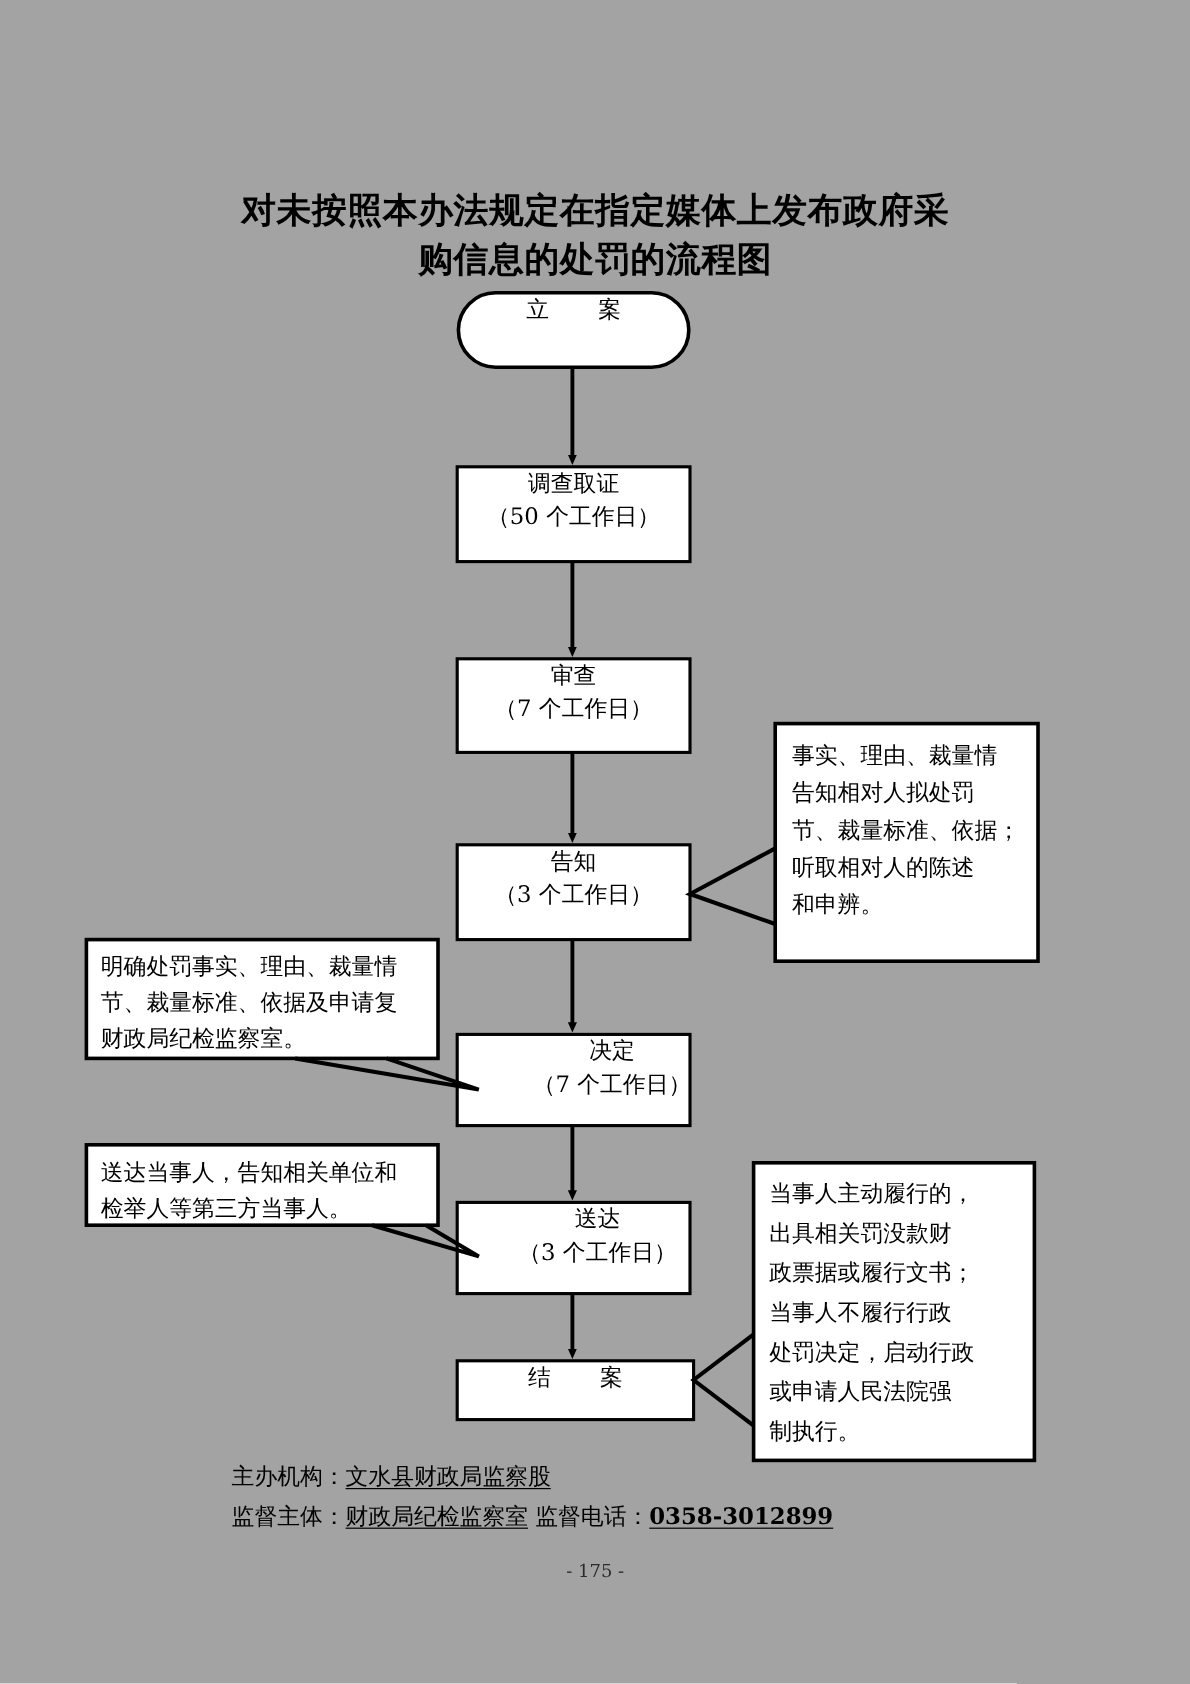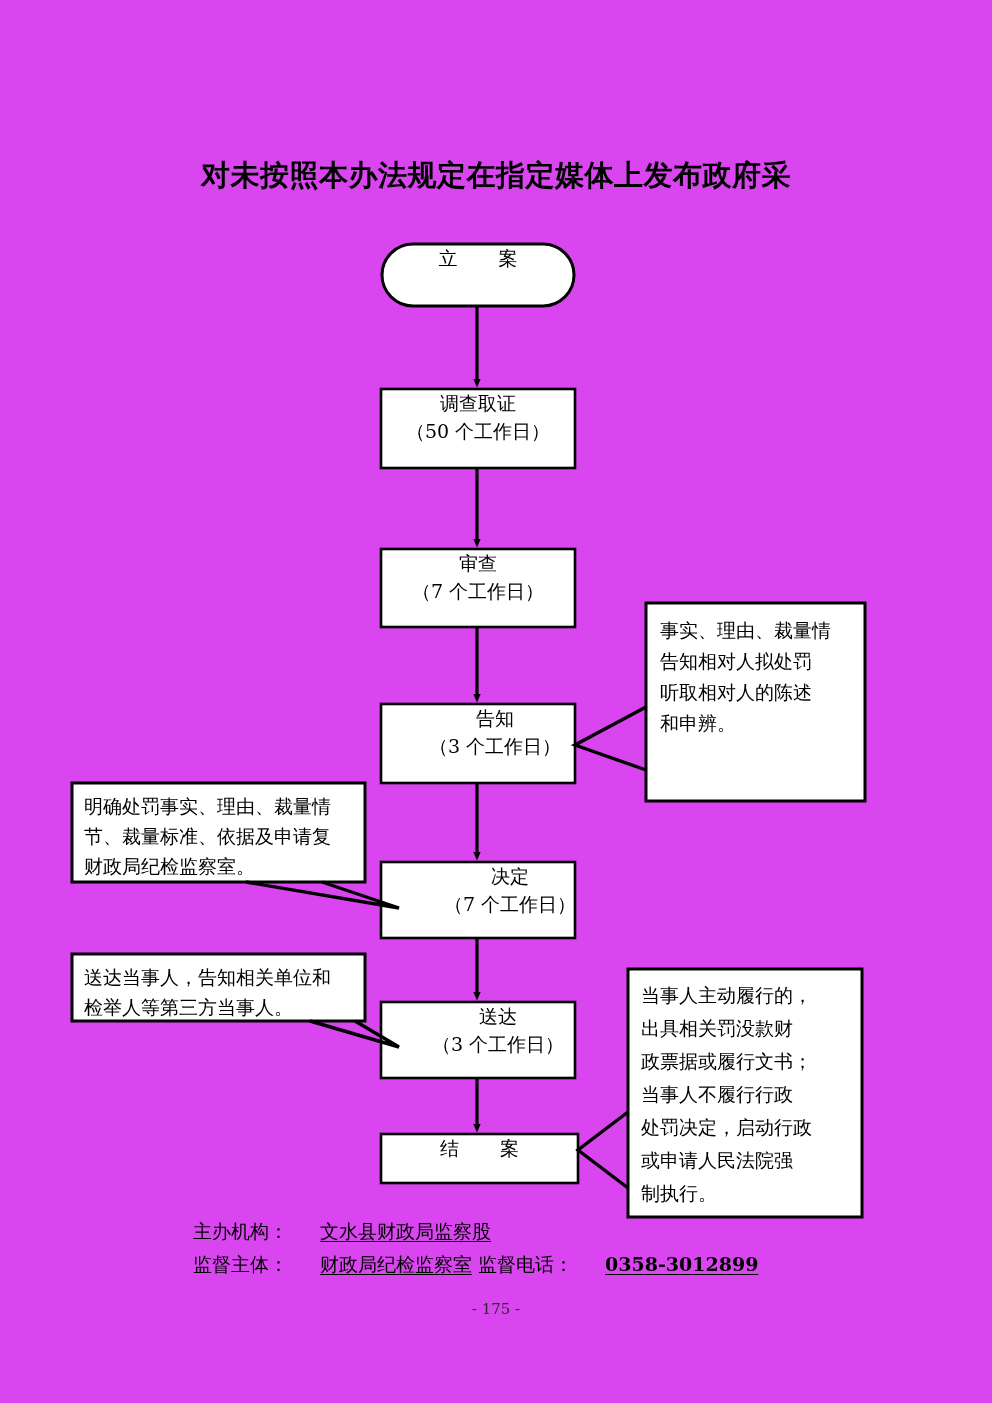--- a/index.html
+++ b/index.html
@@ -8,21 +8,21 @@
     background: #ffffff;
   }
   body {
     font-family: "DejaVu Sans", "Liberation Sans", sans-serif;
     color: #000000;
   }
   #page {
     position: relative;
     width: 992px;
     height: 1403px;
-    background: #d946ef;
+    background: #a3a3a3;
     overflow: hidden;
   }
   #flow-svg {
     position: absolute;
     left: 0;
     top: 0;
     width: 992px;
     height: 1403px;
   }
 
@@ -67,41 +67,42 @@
   .ann-text div { white-space: nowrap; }
 
   
   .footer {
     position: absolute;
     font-family: "DejaVu Serif", "Liberation Serif", serif;
     font-size: 19px;
     line-height: 33px;
   }
   .footer .row { white-space: nowrap; }
-  .u { text-decoration: underline; text-underline-offset: 3px; margin-left: 32px; }
+  .u { text-decoration: underline; text-underline-offset: 3px; }
   .bold { font-weight: bold; }
 
   .page-num {
     position: absolute;
     left: 0;
     top: 1300px;
     width: 992px;
     text-align: center;
     font-family: "DejaVu Serif", "Liberation Serif", serif;
     font-size: 15px;
     color: #2b2b2b;
   }
 </style>
 </head>
 <body>
 
 <div id="page">
 
   <div class="title">
     <div>对未按照本办法规定在指定媒体上发布政府采</div>
+    <div>购信息的处罚的流程图</div>
   </div>
 
   <svg id="flow-svg" viewBox="0 0 992 1403" xmlns="http://www.w3.org/2000/svg">
     <defs>
       <marker id="arrowhead" markerWidth="9" markerHeight="9" refX="4.2" refY="4.4" orient="auto" markerUnits="userSpaceOnUse">
         <path d="M0,0.6 L8.6,4.4 L0,8.2 Z" fill="#000000"></path>
       </marker>
     </defs>
 
     <rect x="382" y="244" width="192" height="62" rx="31" ry="31" fill="#ffffff" stroke="#000000" stroke-width="3"></rect>
@@ -145,21 +146,21 @@
   <div class="node-text" style="left:381px; top:389px; width:194px; height:79px;">
     <div>调查取证</div>
     <div class="l2">（50 个工作日）</div>
   </div>
 
   <div class="node-text" style="left:381px; top:549px; width:194px; height:78px;">
     <div>审查</div>
     <div class="l2">（7 个工作日）</div>
   </div>
 
-  <div class="node-text" style="left:398px; top:704px; width:194px; height:79px;border-radius:19px;">
+  <div class="node-text" style="left:381px; top:704px; width:194px; height:79px;border-radius:19px;">
     <div>告知</div>
     <div class="l2">（3 个工作日）</div>
   </div>
 
   <div class="node-text" style="left:381px; top:862px; width:194px; height:76px;padding-left:32px;">
     <div>决定</div>
     <div class="l2">（7 个工作日）</div>
   </div>
 
   <div class="node-text" style="left:381px; top:1002px; width:234px; height:76px;">
@@ -167,20 +168,21 @@
     <div class="l2">（3 个工作日）</div>
   </div>
 
   <div class="node-text" style="left:381px; top:1134px; width:197px; height:49px;">
     <div class="spaced">结　案</div>
   </div>
 
   <div class="ann-text" style="left:660px; top:615px; width:200px;">
     <div>事实、理由、裁量情</div>
     <div>告知相对人拟处罚</div>
+    <div>节、裁量标准、依据；</div>
     <div>听取相对人的陈述</div>
     <div>和申辨。</div>
   </div>
 
   <div class="ann-text" style="left:84px; top:791px; width:275px; line-height:30px;">
     <div>明确处罚事实、理由、裁量情</div>
     <div>节、裁量标准、依据及申请复</div>
     <div>财政局纪检监察室。</div>
   </div>
 

